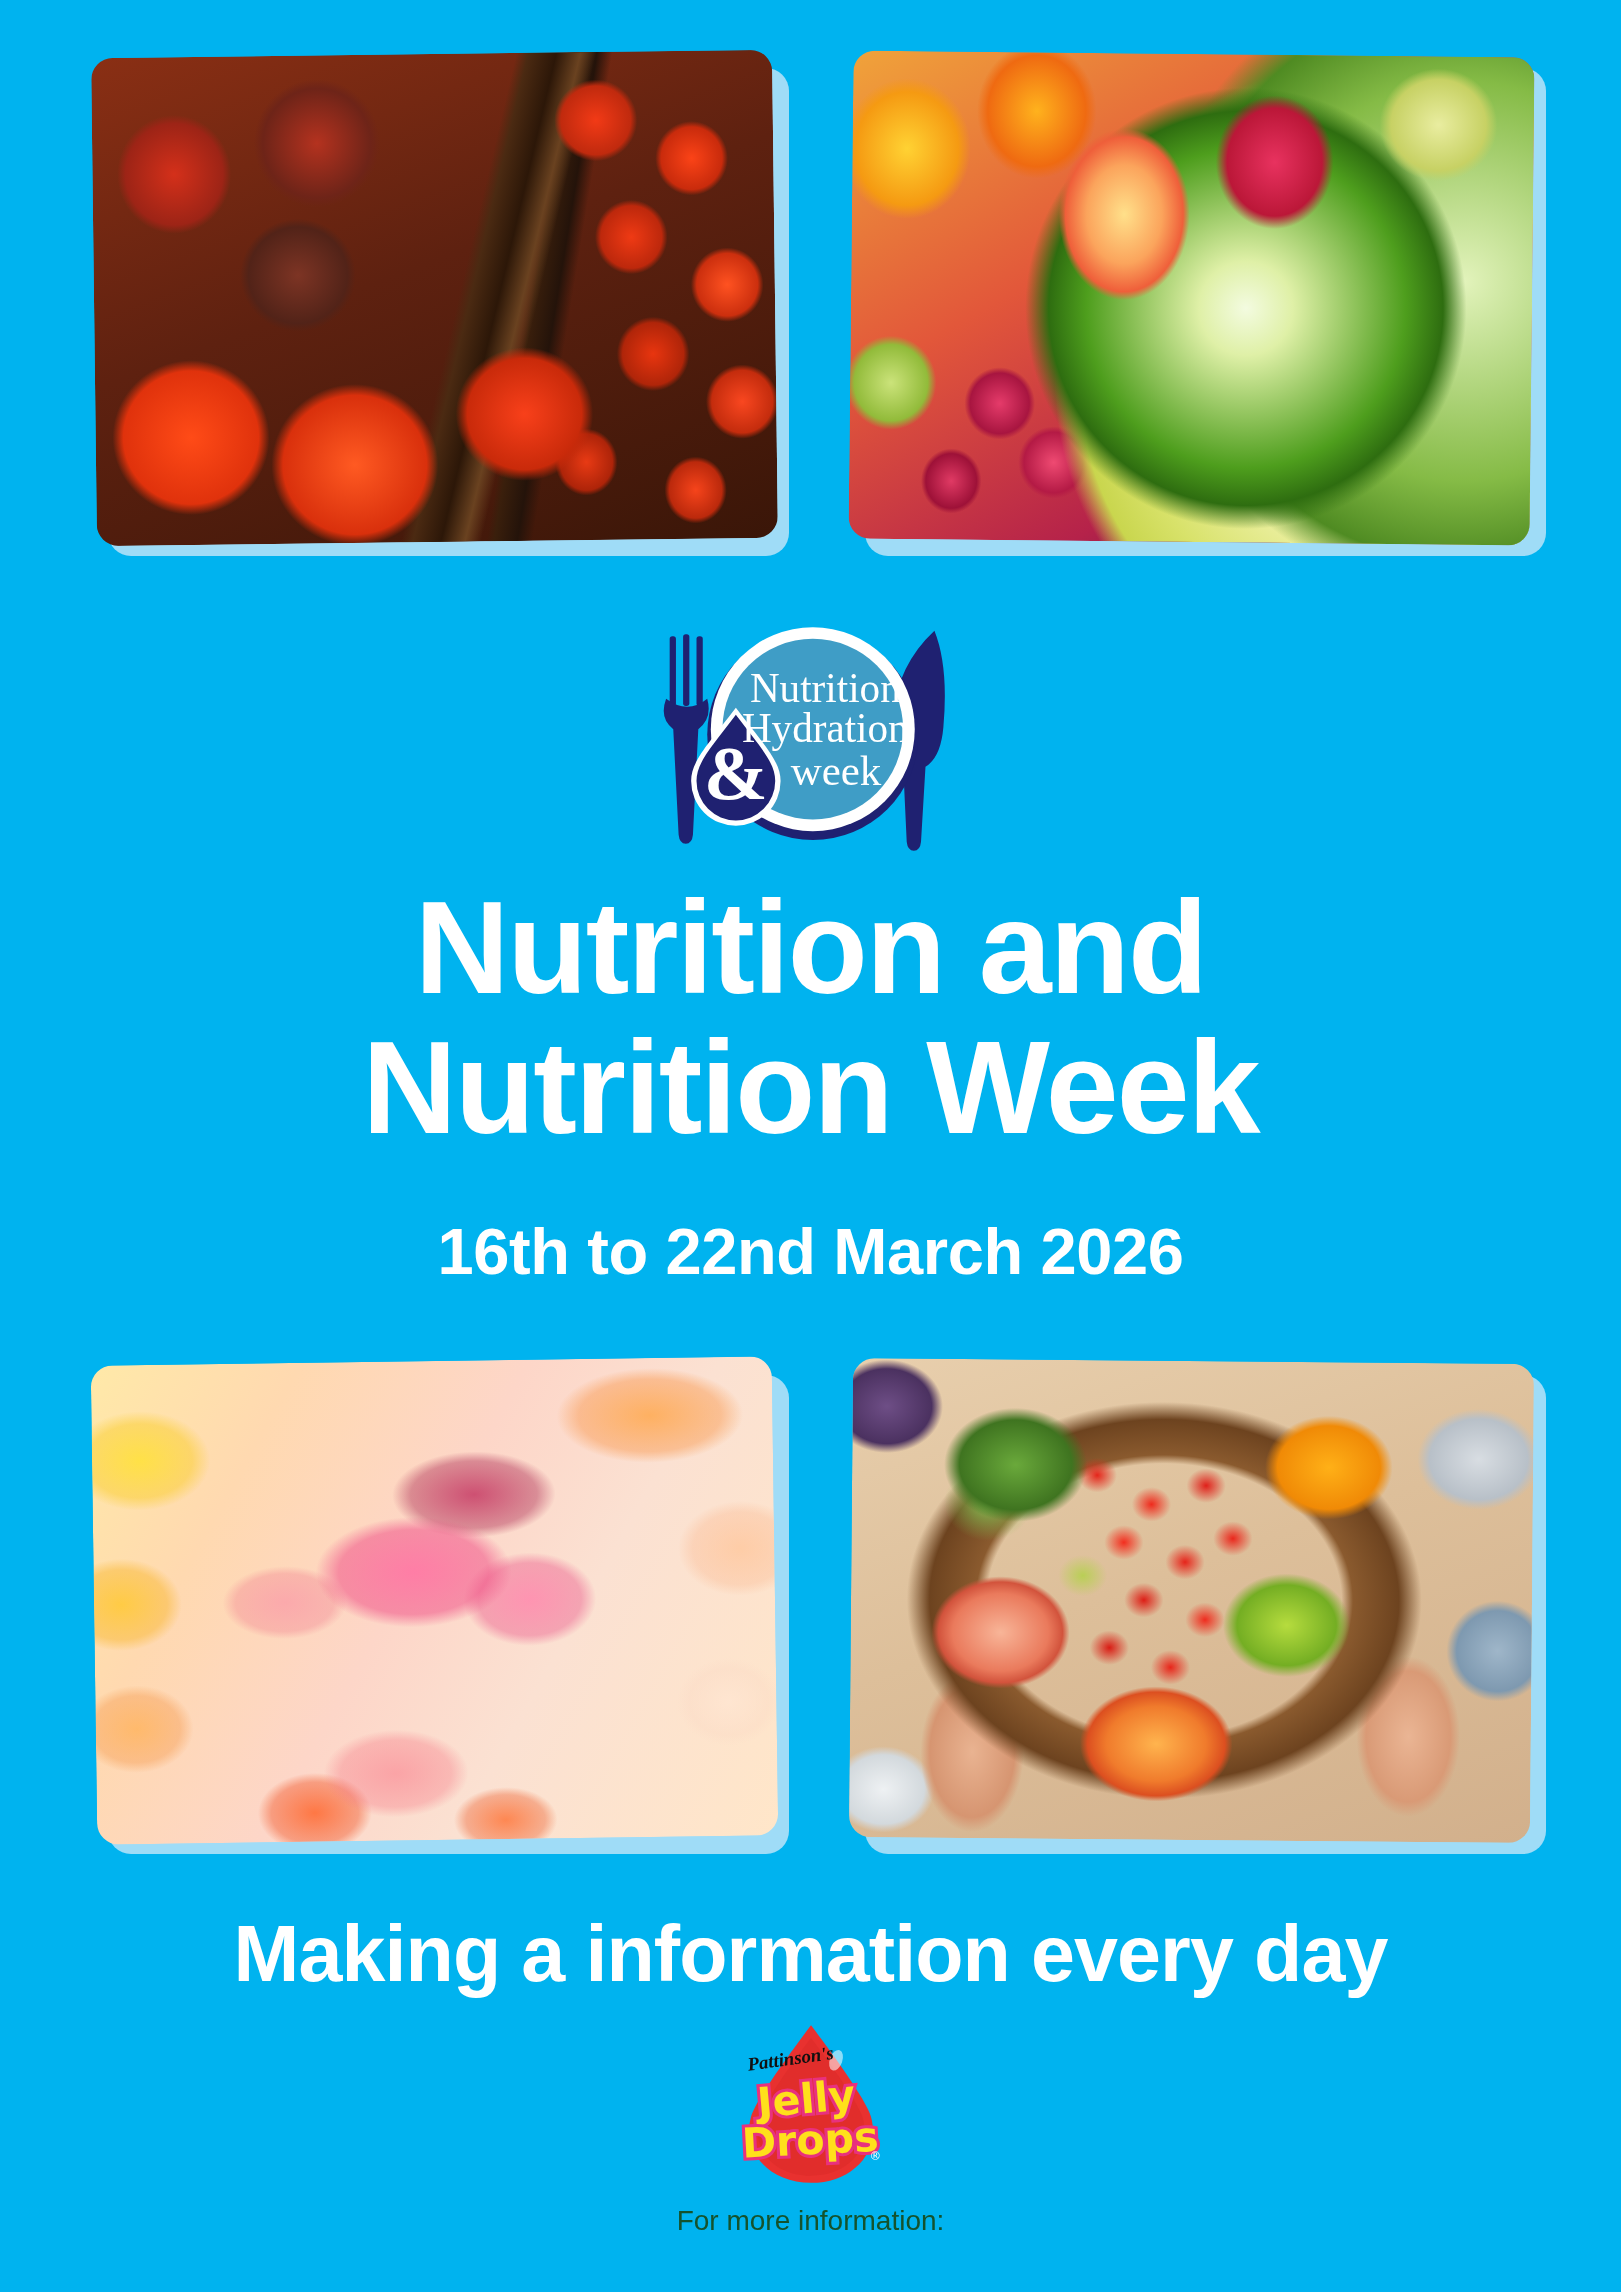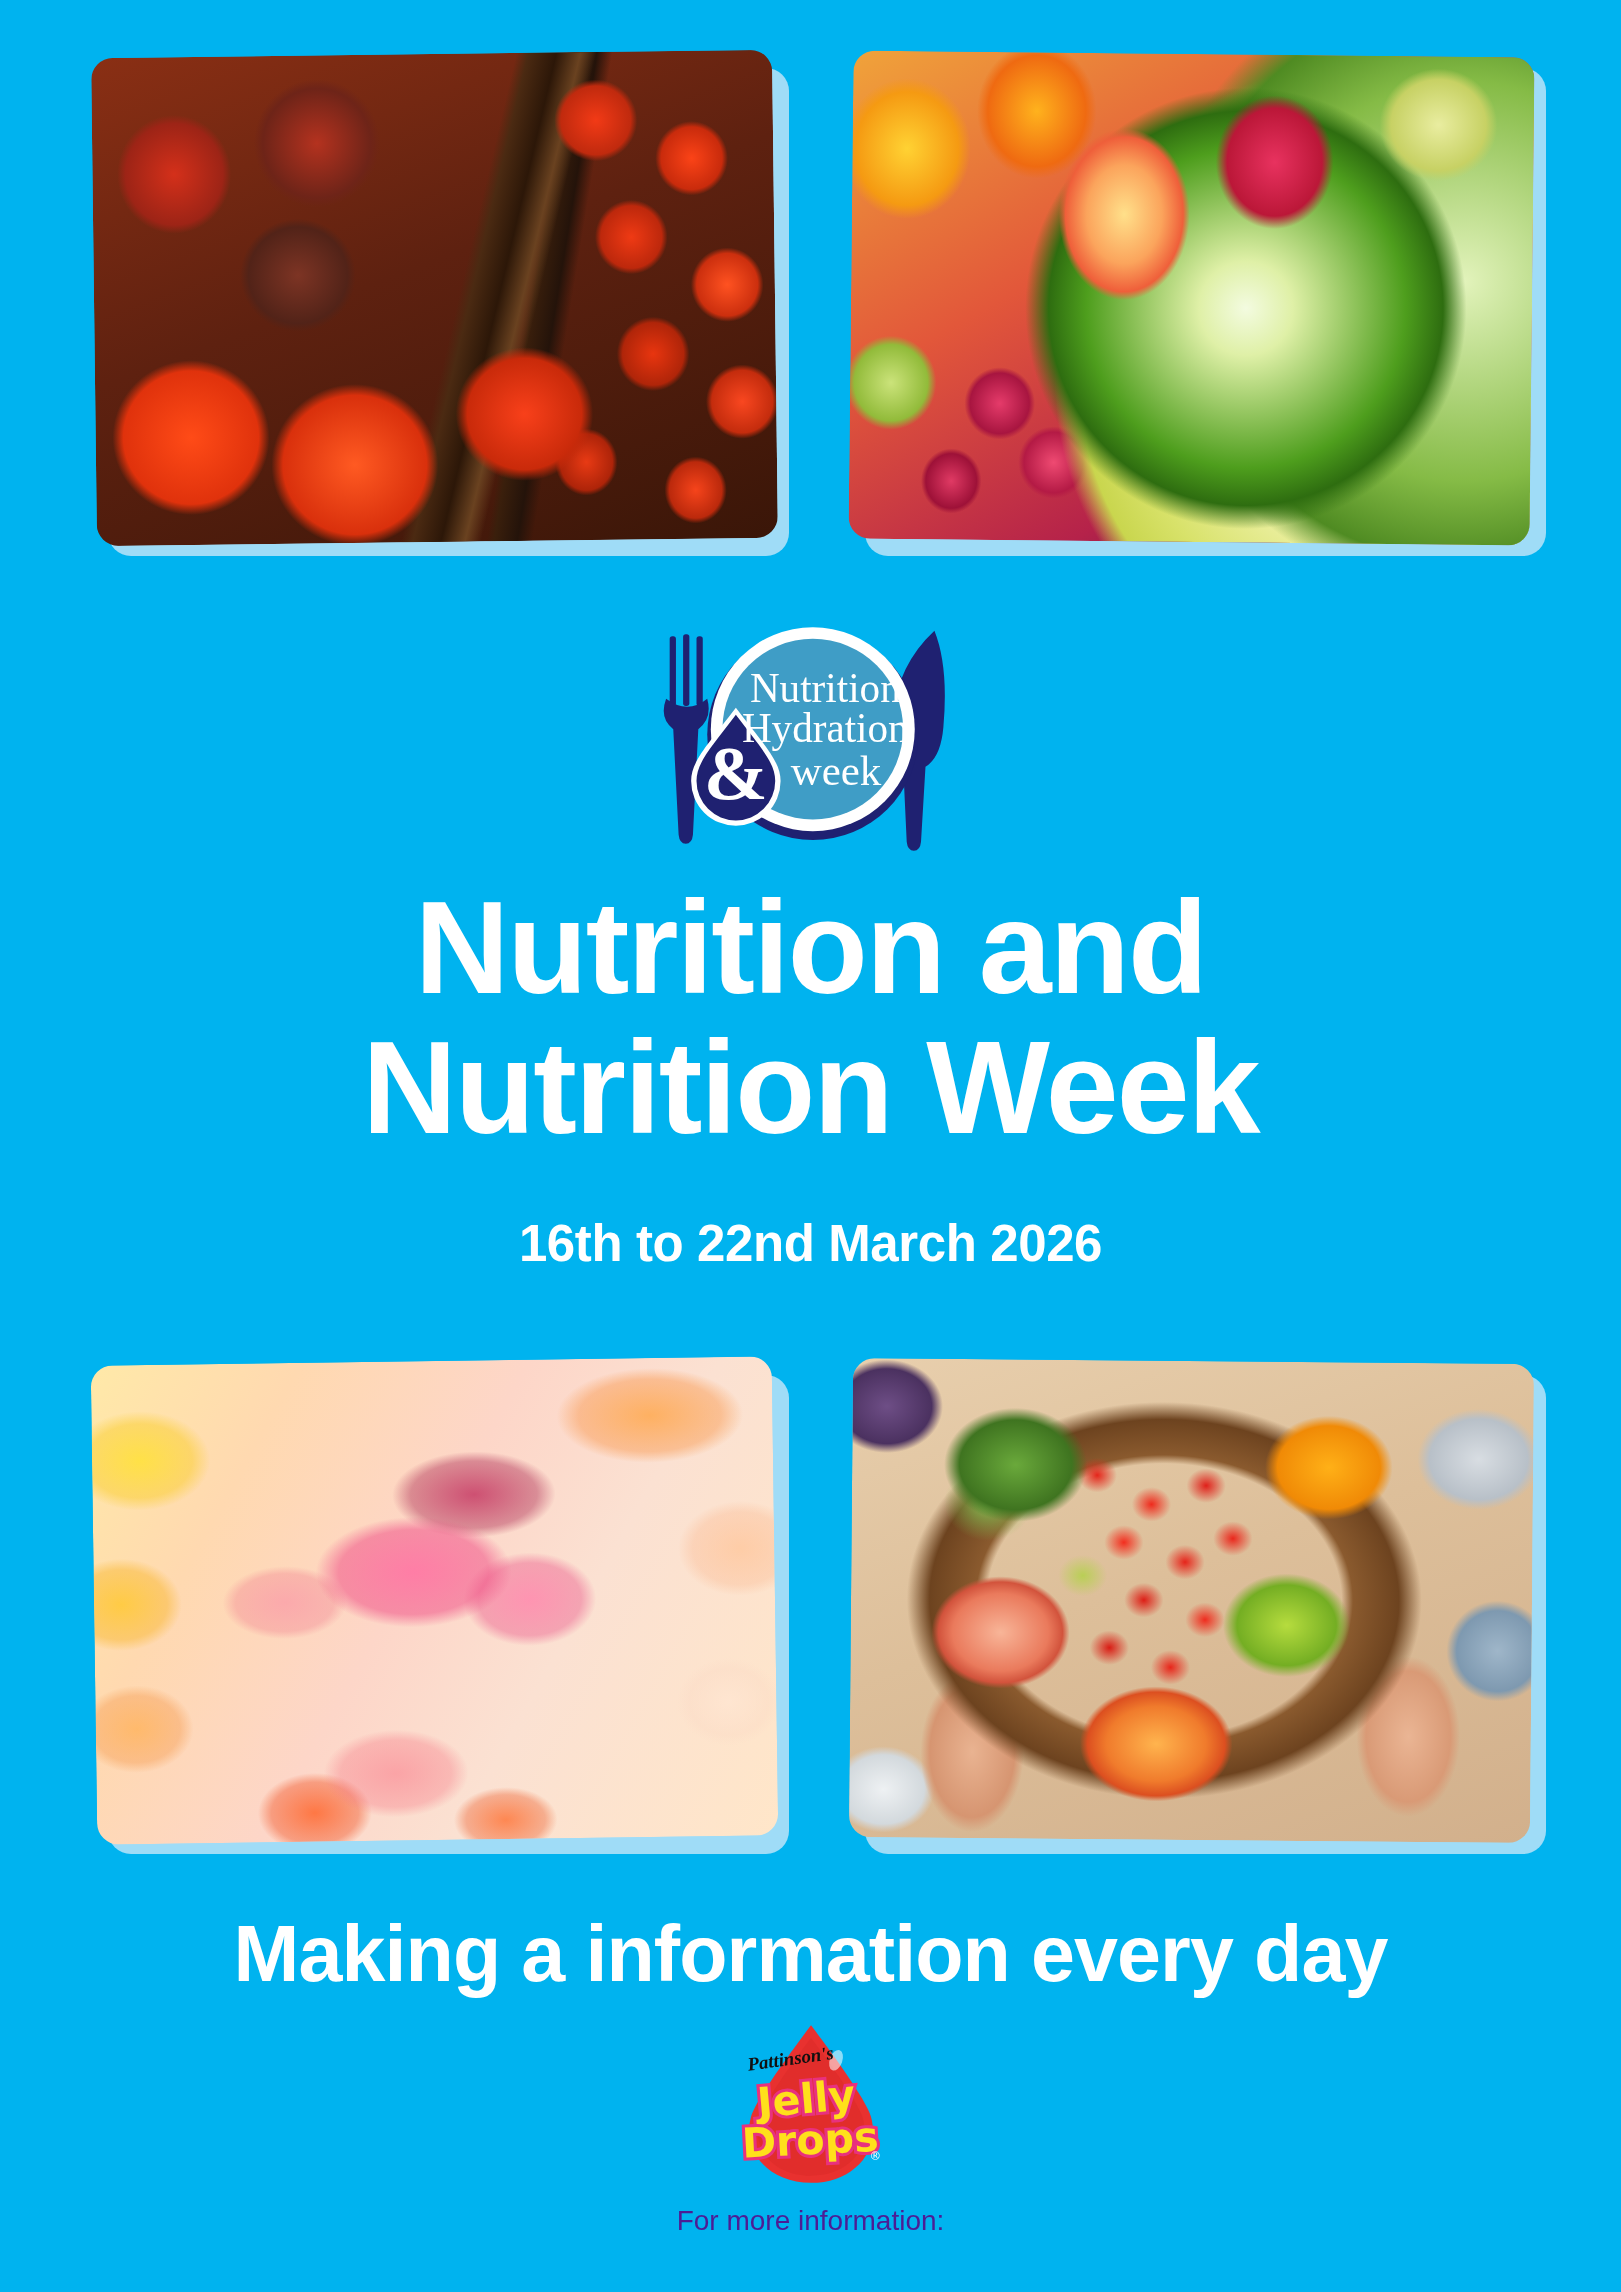--- a/index.html
+++ b/index.html
@@ -166,21 +166,21 @@
     font-weight: bold;
     font-size: 131px;
     line-height: 1.07;
     letter-spacing: -1.8px;
     font-stretch: condensed;
   }
   #poster-title .line { display: block; }
   #poster-dates {
     top: 1214px;
     font-weight: bold;
-    font-size: 51px;
+    font-size: 65px;
     letter-spacing: -0.4px;
   }
   #poster-tagline {
     top: 1908px;
     font-weight: bold;
     font-size: 79px;
     letter-spacing: -0.9px;
   }
 
   
@@ -190,21 +190,21 @@
     transform: translateX(-50%);
   }
   #jelly-logo svg { display: block; }
 
   
   #footer {
     position: absolute;
     left: 0;
     width: 100%;
     text-align: center;
-    color: #4c1d95;
+    color: #14532d;
     font-size: 28px;
     line-height: 1.32;
   }
   #footer .fline { display: block; }
 </style>
 </head>
 <body>
 
 <div id="poster">
 

